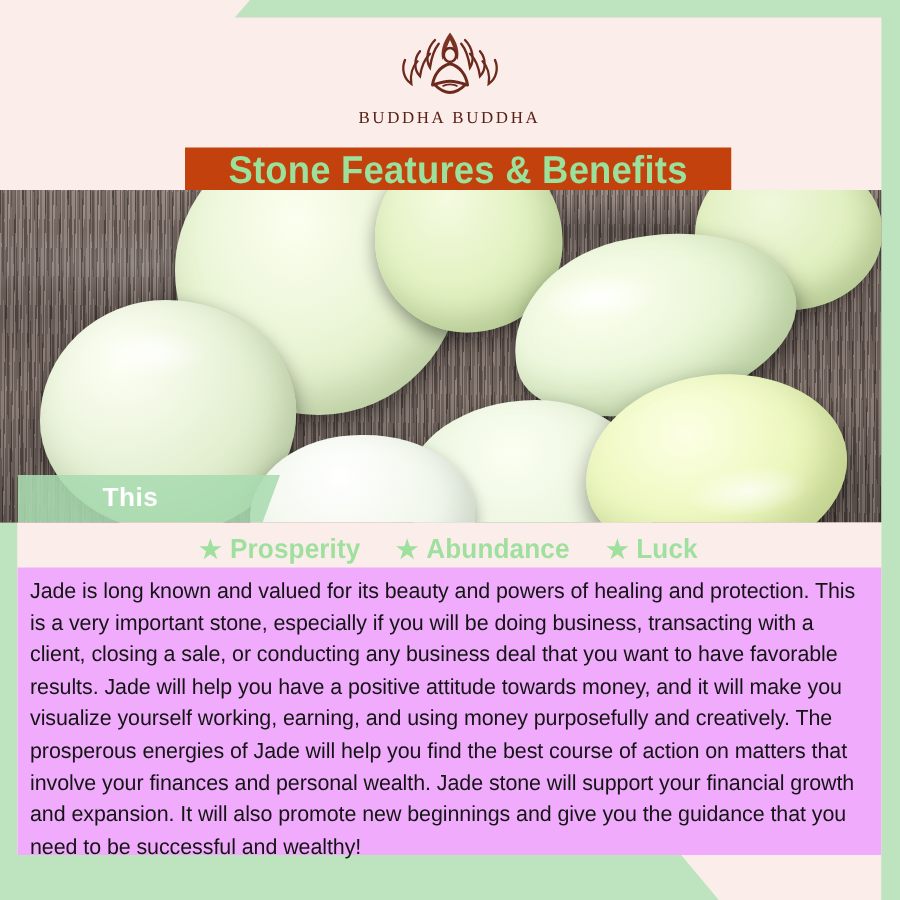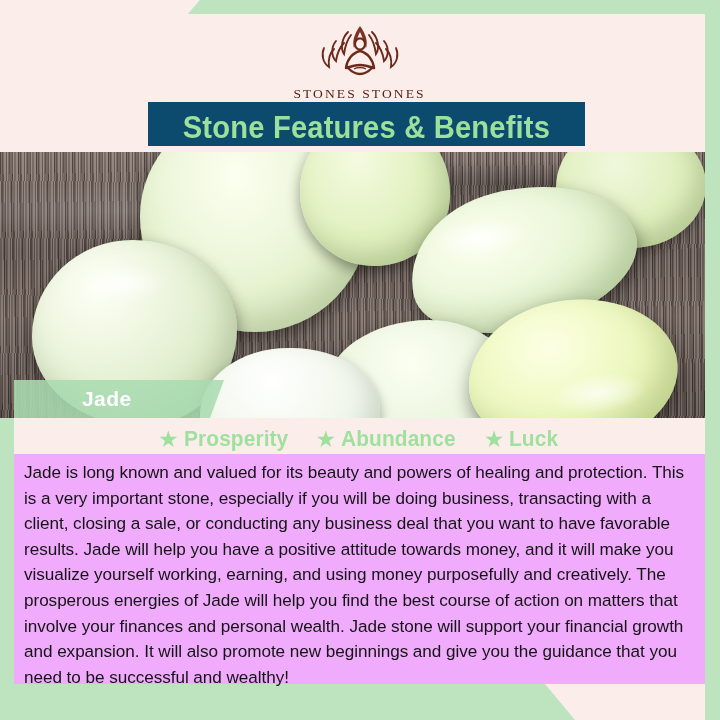--- a/index.html
+++ b/index.html
@@ -44,23 +44,23 @@
     display:flex; flex-direction:column; align-items:center;
   }
   .logo-mark{ width:92px; height:60px; display:block; }
   .logo-text{
     margin-top:4px;
     font-family:"Liberation Serif", serif;
     font-size:13.5px; letter-spacing:2.1px; color:#5a2118; font-weight:400;
   }
 
   .title-band{
-    position:absolute; left:134px; right:120px; top:88px; height:44px;
-    background:#0c4a6e;
-    display:flex; align-items:flex-end; justify-content:center;
+    position:absolute; left:134px; right:120px; top:104px; height:44px;
+    background:#c2410c;
+    display:flex; align-items:flex-start; justify-content:center;
   }
   .title-text{
     font-family:"Liberation Sans Narrow","Liberation Sans", sans-serif;
     font-weight:bold; font-size:31px; color:#9be09b;
     letter-spacing:.2px; white-space:nowrap;
     transform:scaleX(.94); transform-origin:center;
   }
 
   
   .photo{
@@ -184,42 +184,42 @@
         <path d="M22 19 C17 25 17 34 22 39 C23 32 26 25 30 21"></path>
         <path d="M70 19 C75 25 75 34 70 39 C69 32 66 25 62 21"></path>
         <path d="M10 26 C7 33 9 41 15 45 C14 38 16 31 20 27"></path>
         <path d="M82 26 C85 33 83 41 77 45 C78 38 76 31 72 27"></path>
       </g>
       <ellipse cx="46" cy="22" rx="5" ry="5.6" fill="none" stroke="#6b2a1d" stroke-width="2.1"></ellipse>
       <path d="M46 29 C38 31 33 38 32 46 C38 44 42 43 46 43 C50 43 54 44 60 46 C59 38 54 31 46 29 Z" fill="none" stroke="#6b2a1d" stroke-width="2.4" stroke-linejoin="round"></path>
       <path d="M34 46 C38 50 42 52 46 52 C50 52 54 50 58 46" fill="none" stroke="#6b2a1d" stroke-width="2.4" stroke-linecap="round"></path>
       <path d="M40 47 C43 45 49 45 52 47" fill="none" stroke="#6b2a1d" stroke-width="1.4"></path>
     </svg>
-    <div class="logo-text">STONES STONES</div>
+    <div class="logo-text">BUDDHA BUDDHA</div>
   </div>
 
   <div class="title-band">
     <div class="title-text">Stone Features &amp; Benefits</div>
   </div>
 </div>
 
 <div class="photo">
   <div class="wood"></div>
   <div class="stone s2"></div>
   <div class="stone s3"></div>
   <div class="stone s8"></div>
   <div class="stone s4"></div>
   <div class="stone s1"></div>
   <div class="stone s6"></div>
   <div class="stone s5"></div>
   <div class="stone s7"></div>
 </div>
 
 <div class="jade-band">
-  <span class="jade-label">Jade</span>
+  <span class="jade-label">This</span>
 </div>
 
 <div class="content">
 
   <div class="benefits">
     <span class="benefit">
       <span class="star">★</span>
       <span class="lbl">Prosperity</span>
     </span>
     <span class="benefit">

